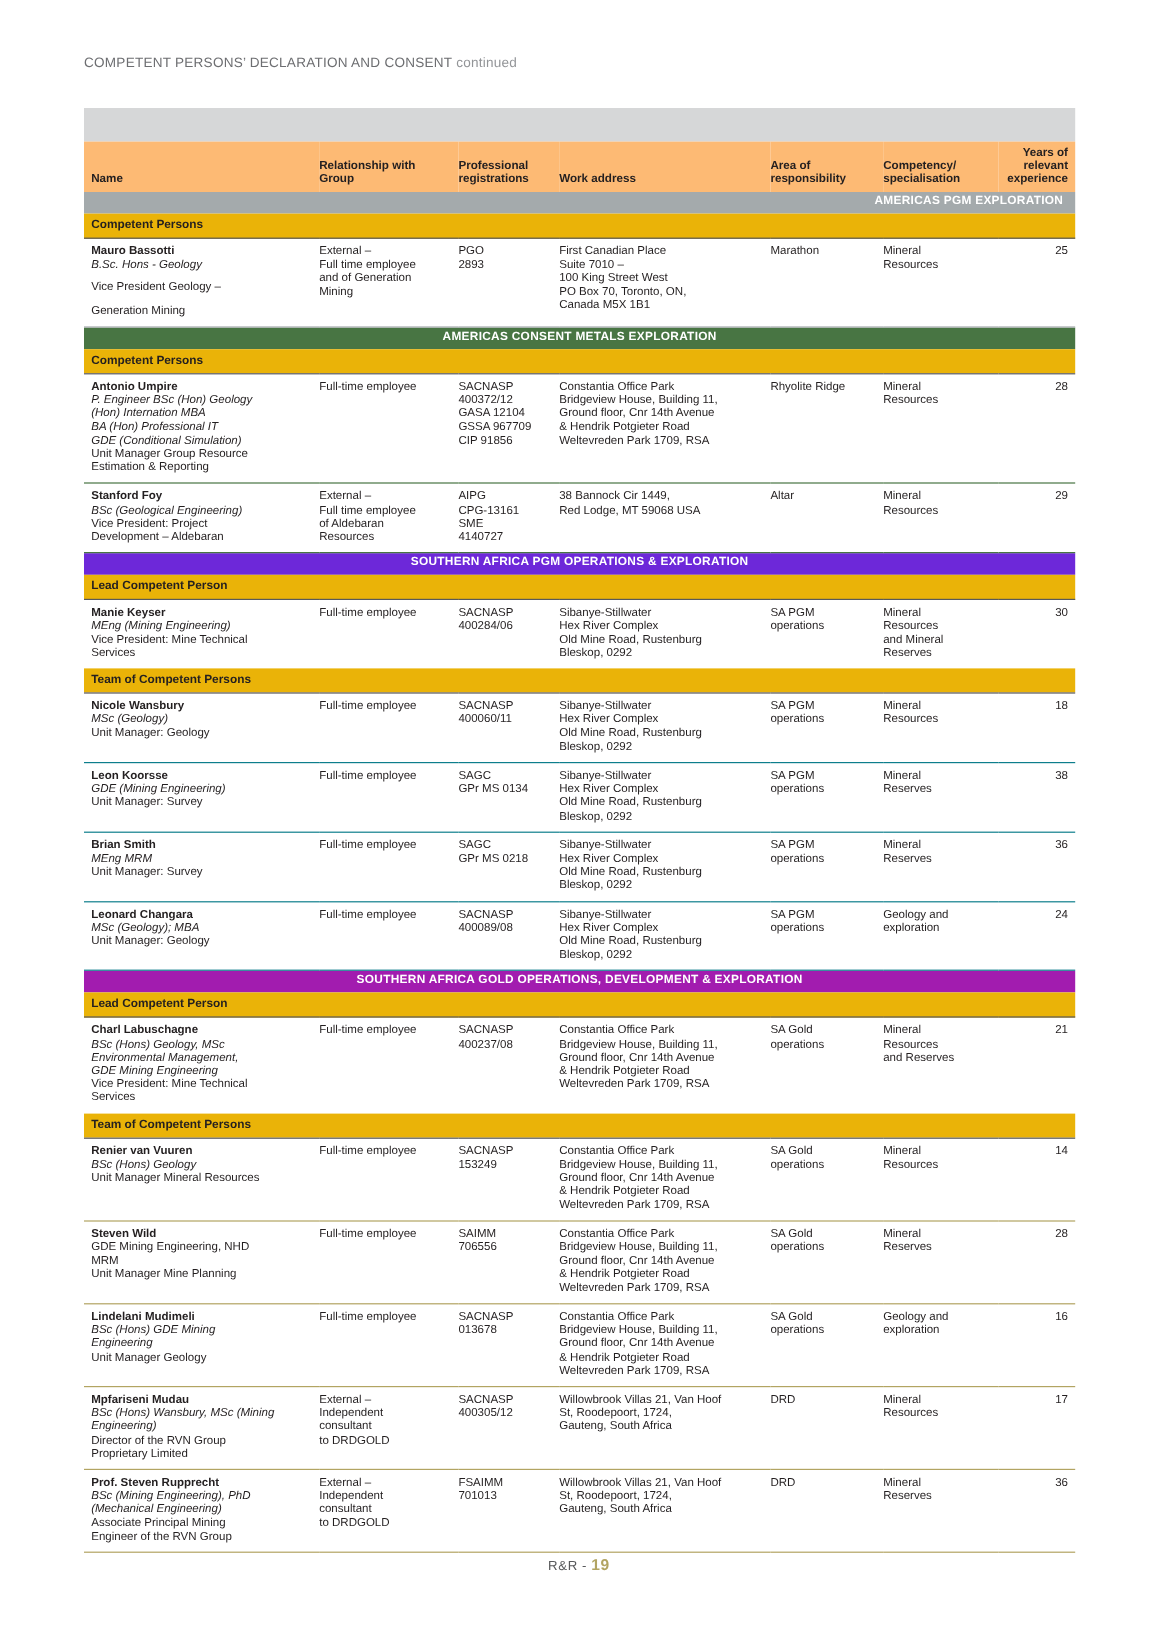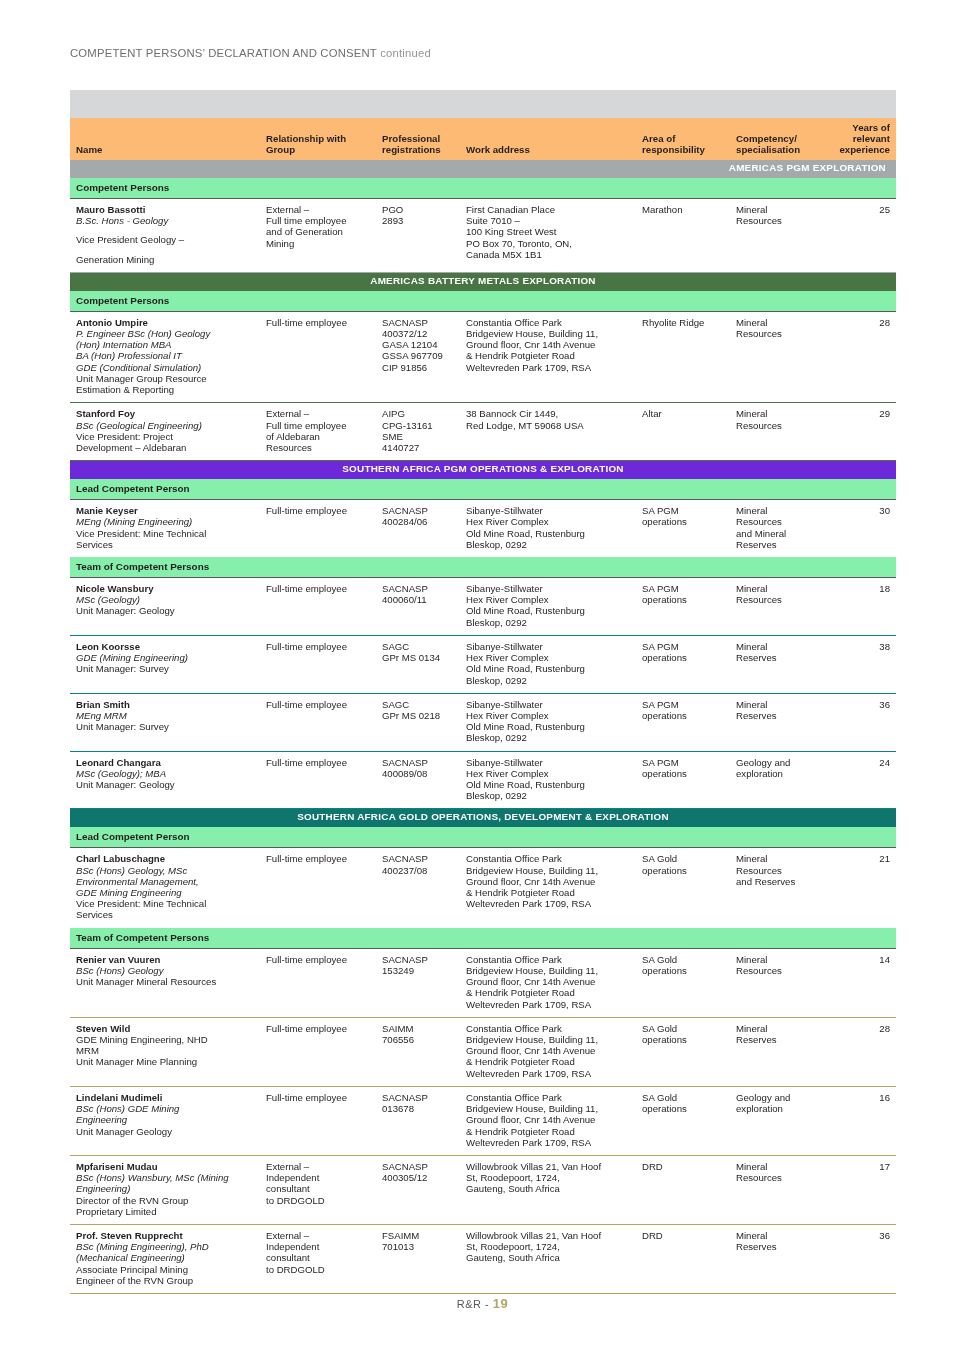--- a/index.html
+++ b/index.html
@@ -79,25 +79,25 @@
     font-weight: bold;
     font-size: 9.9px;
     letter-spacing: 0.25px;
     text-align: center;
     padding: 3px 6px 4px 6px;
     line-height: 1.1;
   }
   td.section.gray  { background: #a4aaac; text-align: right; padding-right: 10px;}
   td.section.green { background: #487543; }
   td.section.teal  { background: #6d28d9; }
-  td.section.gold  { background: #0f766e; }
+  td.section.gold  { background: #a21caf; }
 
   
   td.subgroup {
-    background: #86efac;
+    background: #eab308;
     font-weight: bold;
     font-size: 9.9px;
     padding: 4px 6px 5px 6px;
     color: #231f20;
   }
 
   
   tr.person > td {
     vertical-align: top;
     padding: 5px 6px 7px 0;
@@ -215,21 +215,21 @@
             <td><span><span class="cellline">PGO</span><span class="cellline">2893</span></span></td>
             <td><span><span class="cellline">First Canadian Place</span><span class="cellline">Suite 7010 –</span><span class="cellline">100 King Street West</span><span class="cellline">PO Box 70, Toronto, ON,</span><span class="cellline">Canada M5X 1B1</span></span></td>
             <td><span><span class="cellline">Marathon</span></span></td>
             <td><span><span class="cellline">Mineral</span><span class="cellline">Resources</span></span></td>
             <td class="years">25</td>
           </tr>
           <tr class="endrule gray">
             <td colspan="7"></td>
           </tr>
           <tr>
-            <td colspan="7" class="section green">AMERICAS BATTERY METALS EXPLORATION</td>
+            <td colspan="7" class="section green">AMERICAS CONSENT METALS EXPLORATION</td>
           </tr>
           <tr>
             <td colspan="7" class="subgroup">Competent Persons</td>
           </tr>
           <tr class="person sep-dark">
             <td class="c1"><span class="nm">Antonio Umpire</span><span style="font-style: italic;"><span class="cellline">P. Engineer BSc (Hon) Geology</span><span class="cellline">(Hon) Internation MBA</span><span class="cellline">BA (Hon) Professional IT</span><span class="cellline">GDE (Conditional Simulation)</span></span><span><span class="cellline">Unit Manager Group Resource</span><span class="cellline">Estimation &amp; Reporting</span></span></td>
             <td><span><span class="cellline">Full-time employee</span></span></td>
             <td><span><span class="cellline">SACNASP</span><span class="cellline">400372/12</span><span class="cellline">GASA 12104</span><span class="cellline">GSSA 967709</span><span class="cellline">CIP 91856</span></span></td>
             <td><span><span class="cellline">Constantia Office Park</span><span class="cellline">Bridgeview House, Building 11,</span><span class="cellline">Ground floor, Cnr 14th Avenue</span><span class="cellline">&amp; Hendrik Potgieter Road</span><span class="cellline">Weltevreden Park 1709, RSA</span></span></td>
             <td><span><span class="cellline">Rhyolite Ridge</span></span></td>

